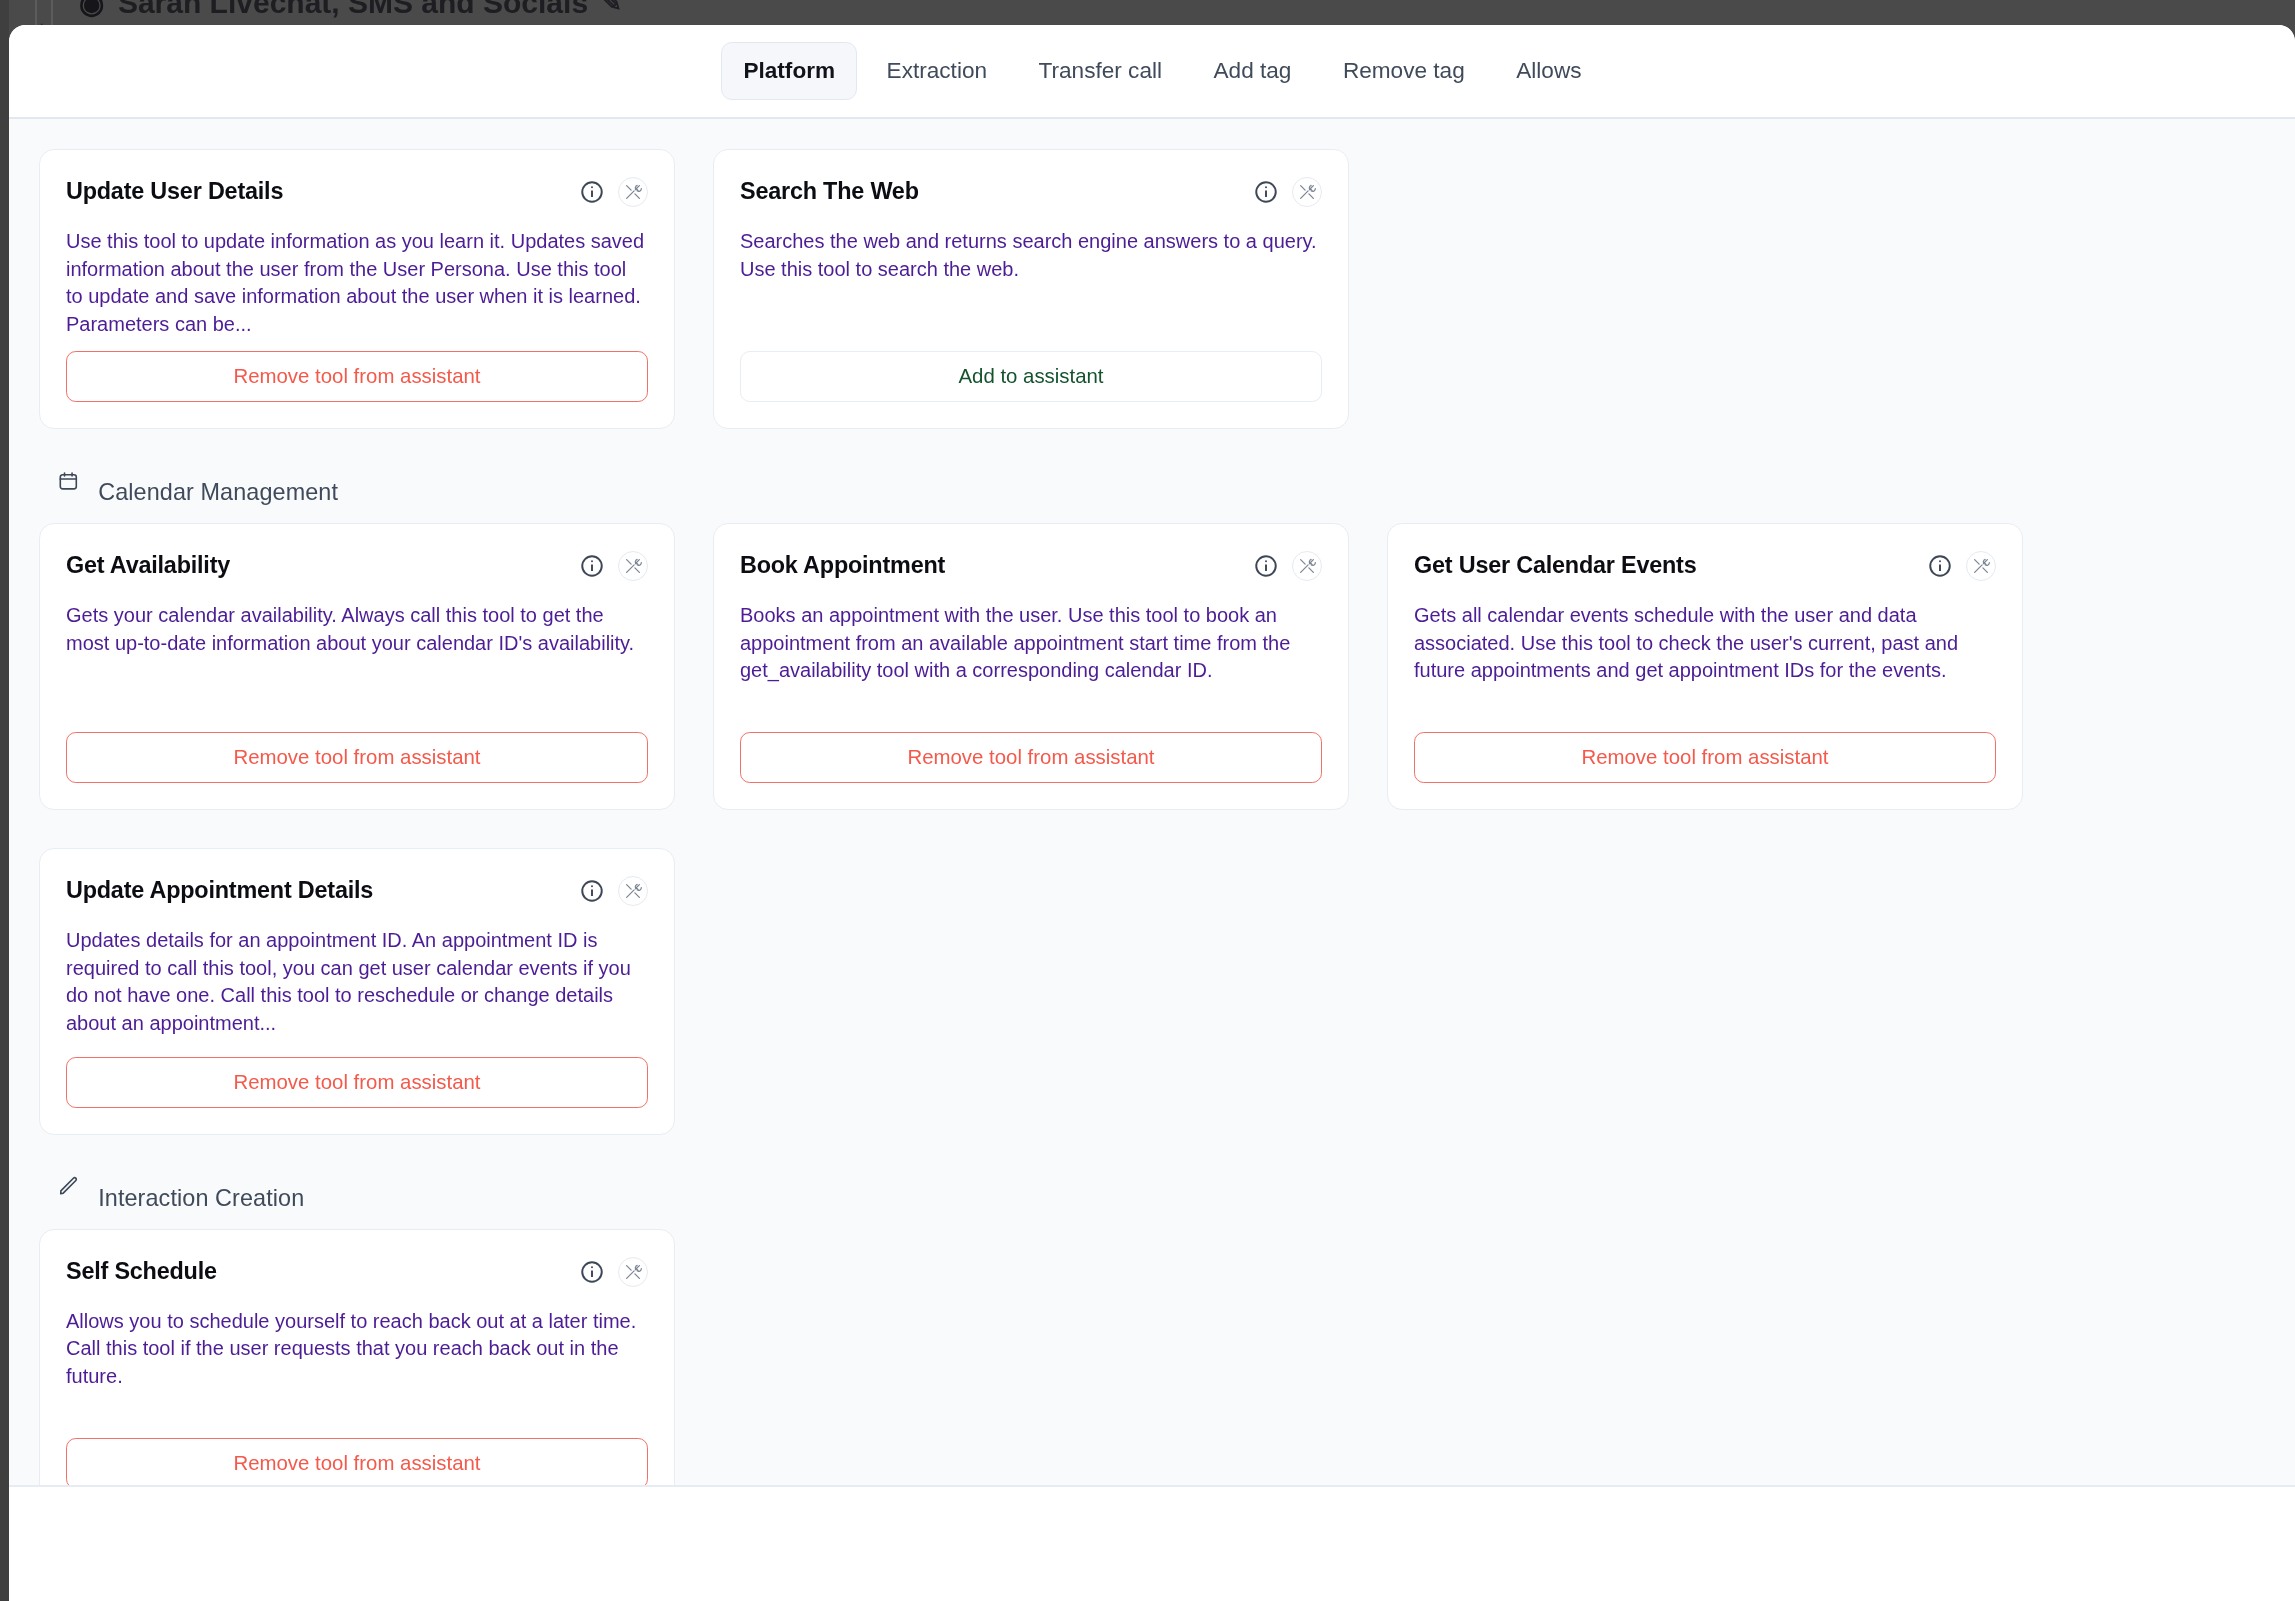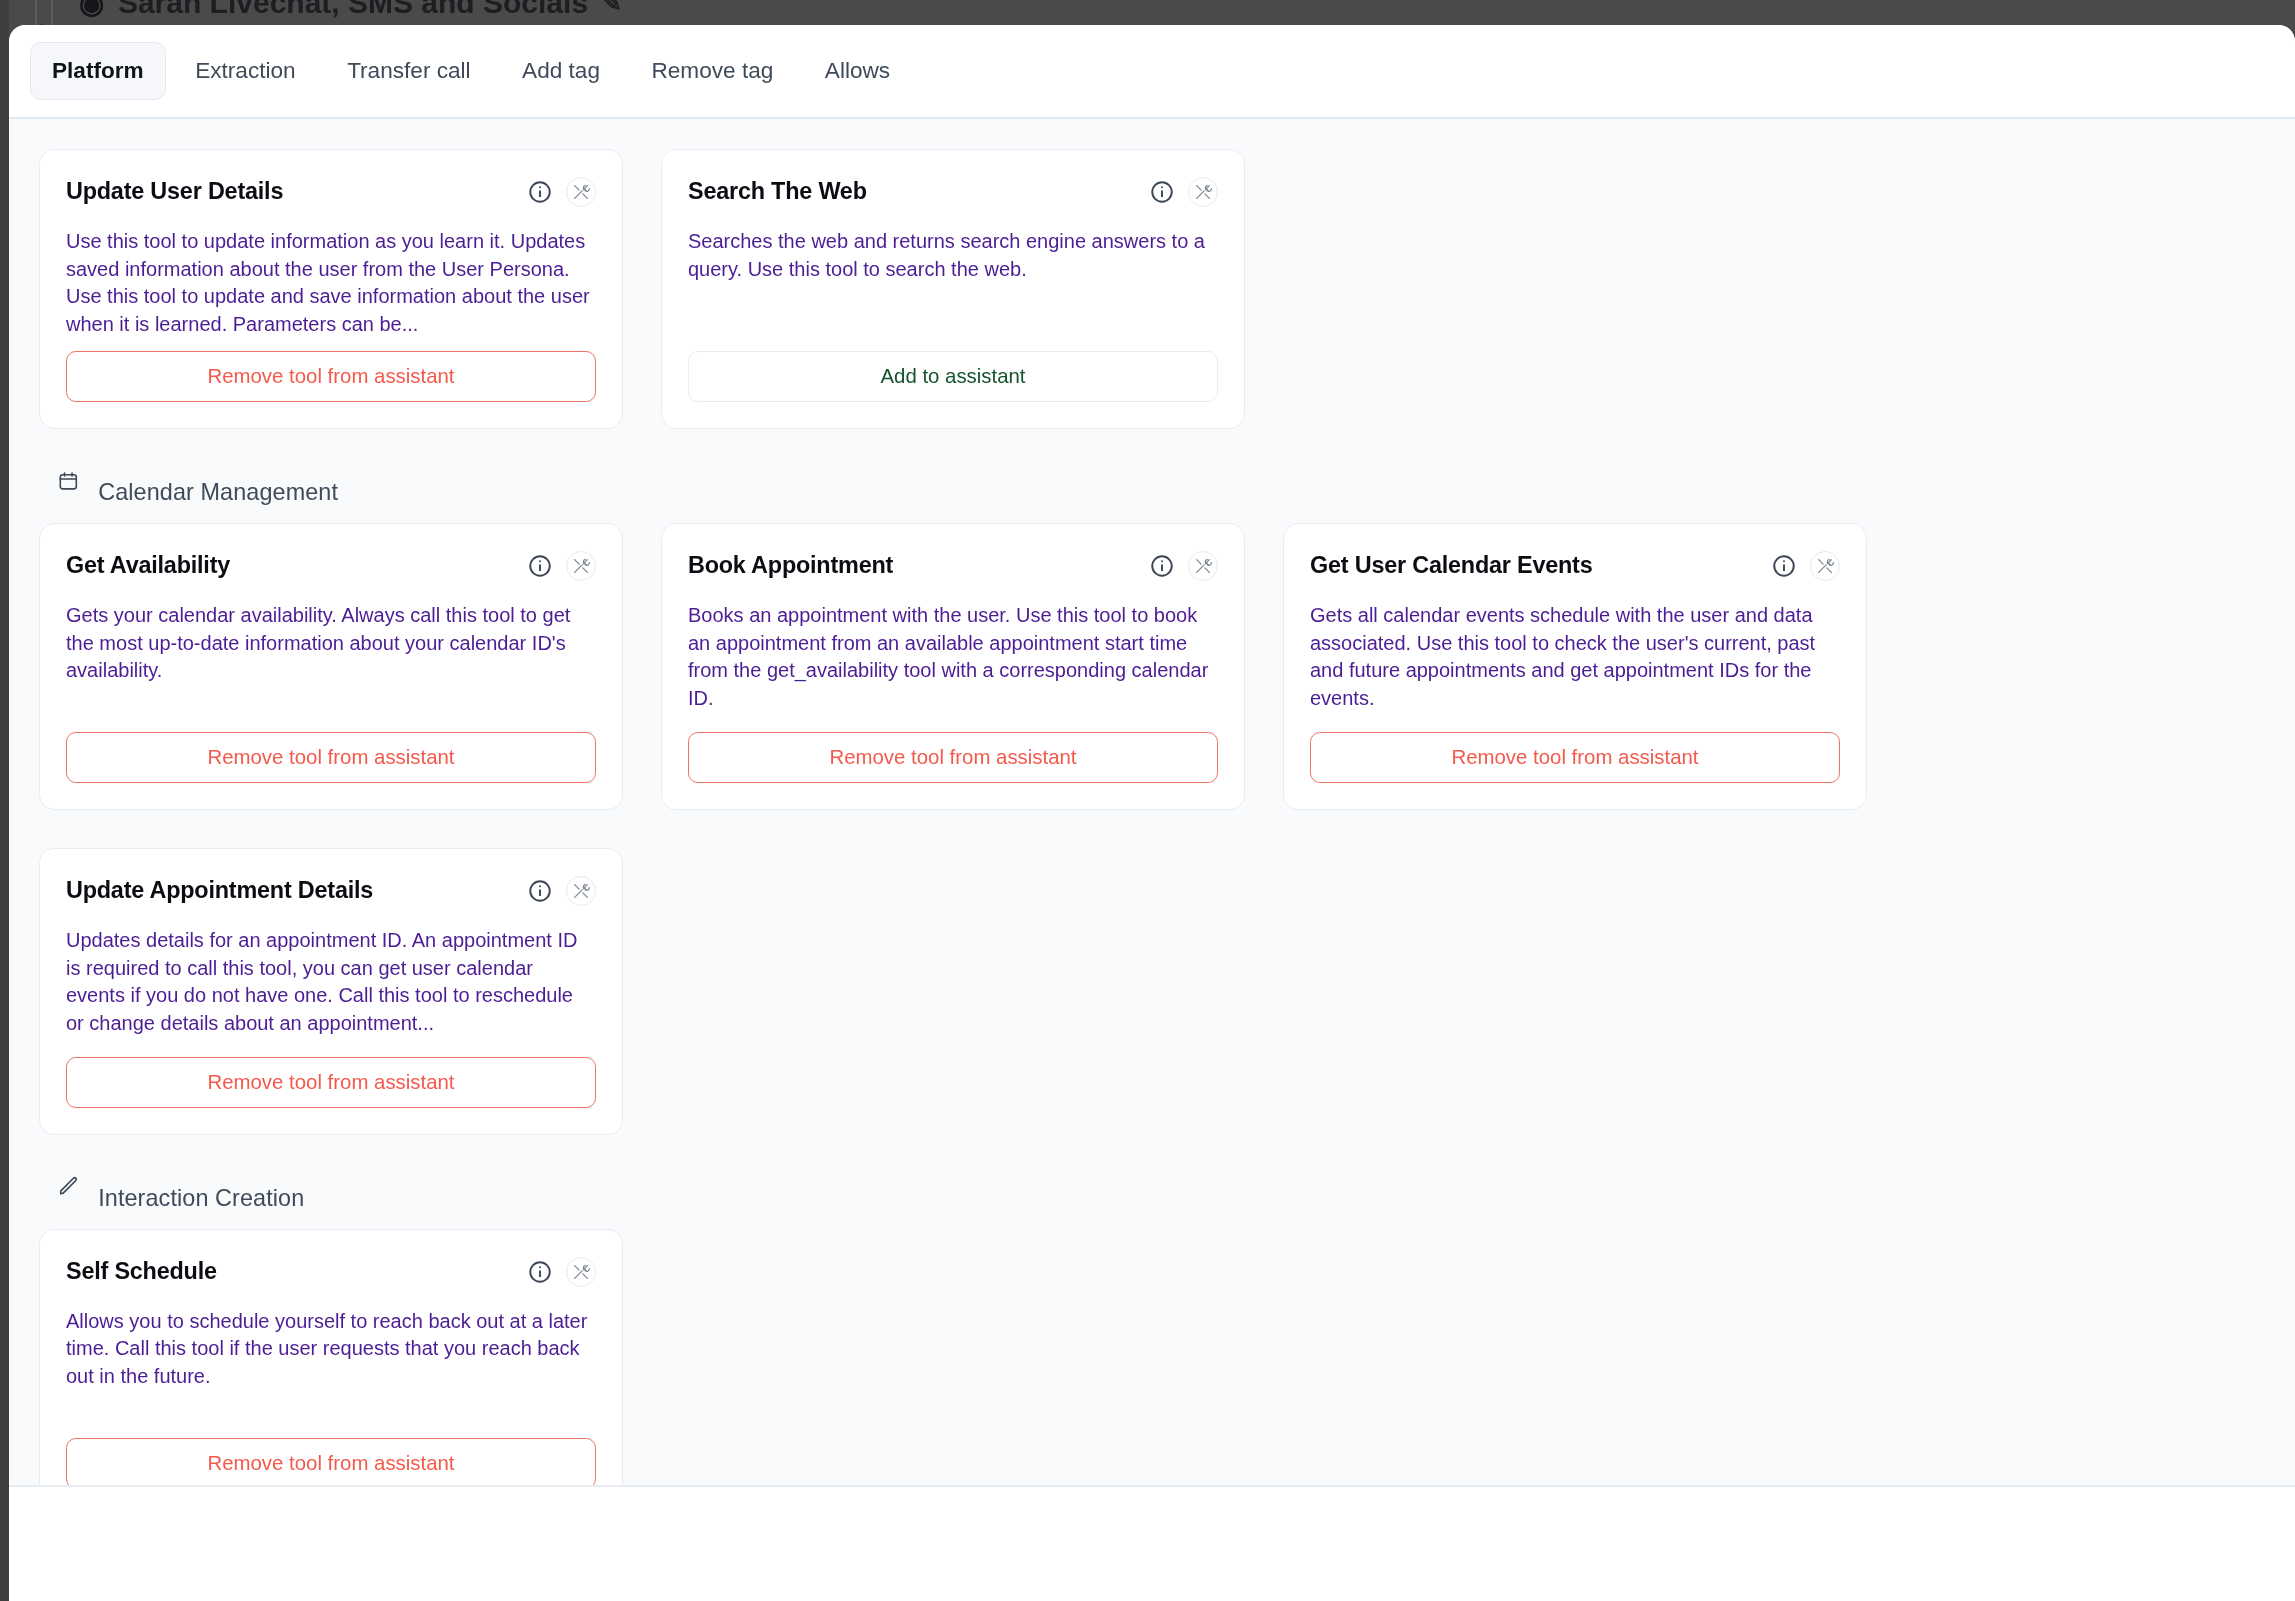--- a/index.html
+++ b/index.html
@@ -47,20 +47,21 @@
   
   .tabbar {
     position: relative;
     height: 94px;
     background: #ffffff;
     border-bottom: 2.3px solid #e2e8f0;
     display: flex;
     align-items: center;
     padding-left: 21px;
     gap: 7.5px;
+    justify-content: center;
   }
   .tab {
     font-size: 22.6px;
     color: #3f4a5a;
     padding: 15px 21px;
     border-radius: 10.6px;
     white-space: nowrap;
     cursor: pointer;
     border: 0.8px solid transparent;
   }
@@ -97,21 +98,21 @@
     color: #3d4757;
     display: flex; align-items: center; justify-content: center;
   }
   .section-head .sec-label {
     font-size: 23.4px; color: #3f4a5a; letter-spacing: 0.1px; margin-top: 24px;
   }
 
   
   .grid { display: flex; flex-wrap: wrap; gap: 38px; }
   .card {
-    width: 584px;
+    width: 636px;
     background: #ffffff;
     border: 1.5px solid #e8edf3;
     border-radius: 15px;
     padding: 27px 26px 26px 26px;
     display: flex; flex-direction: column;
   }
 
   .card-head {
     display: flex; align-items: flex-start;
     justify-content: space-between; gap: 10.6px;

